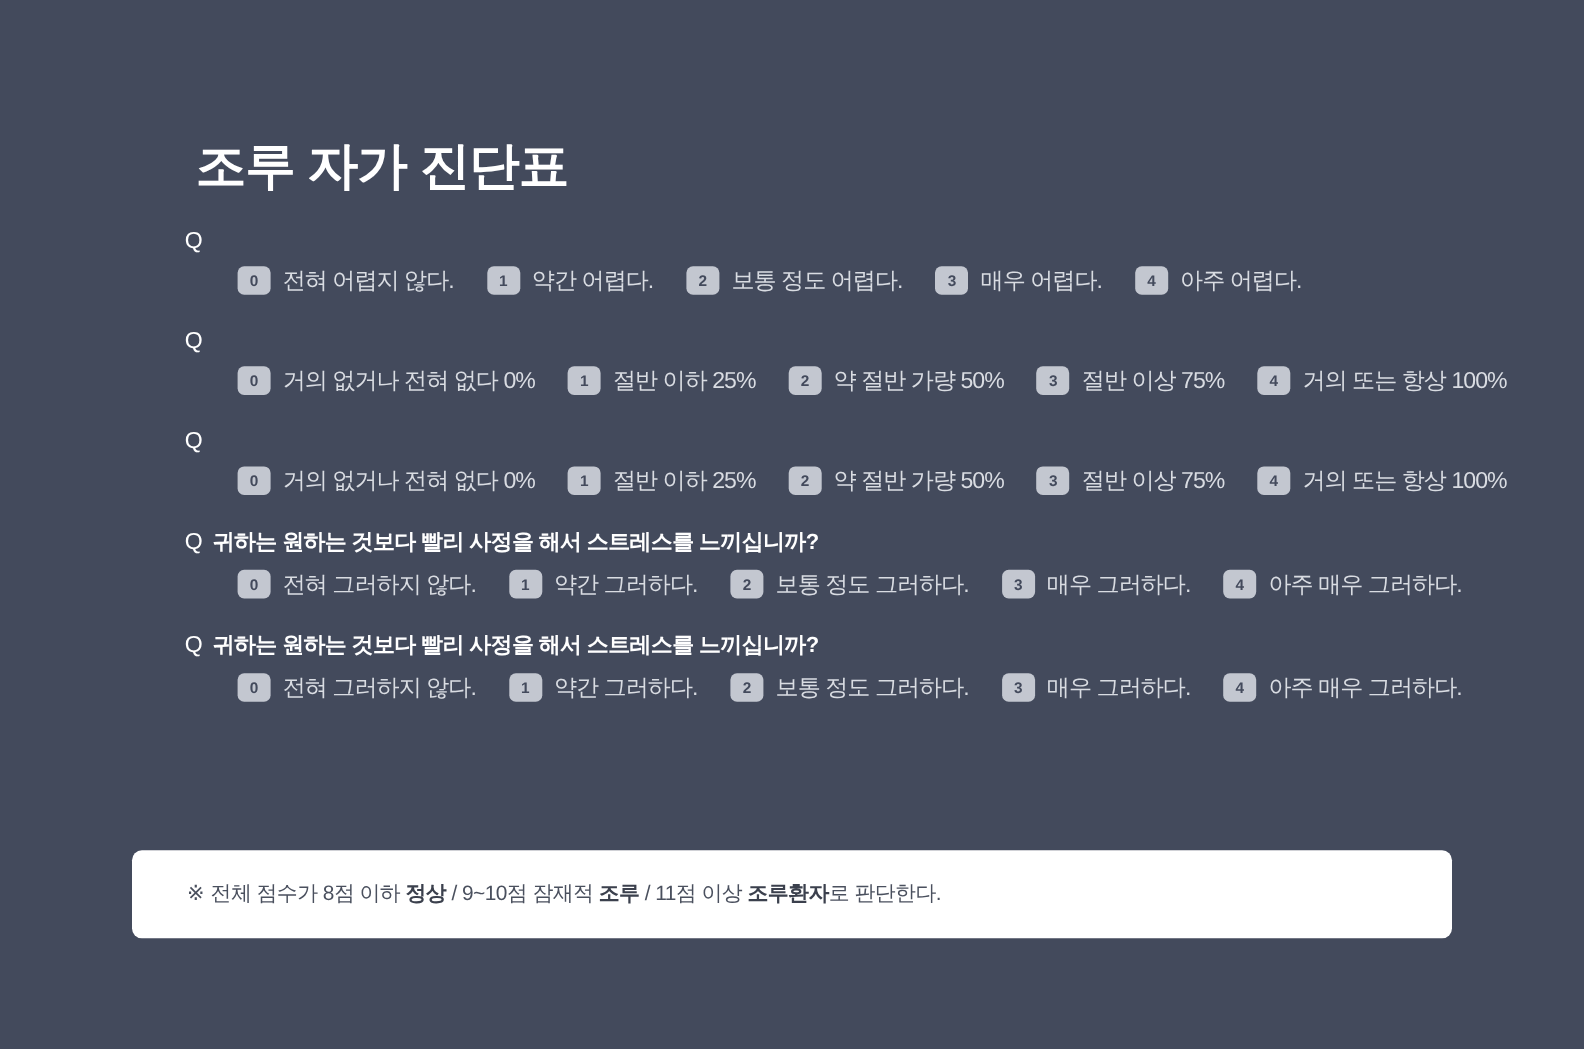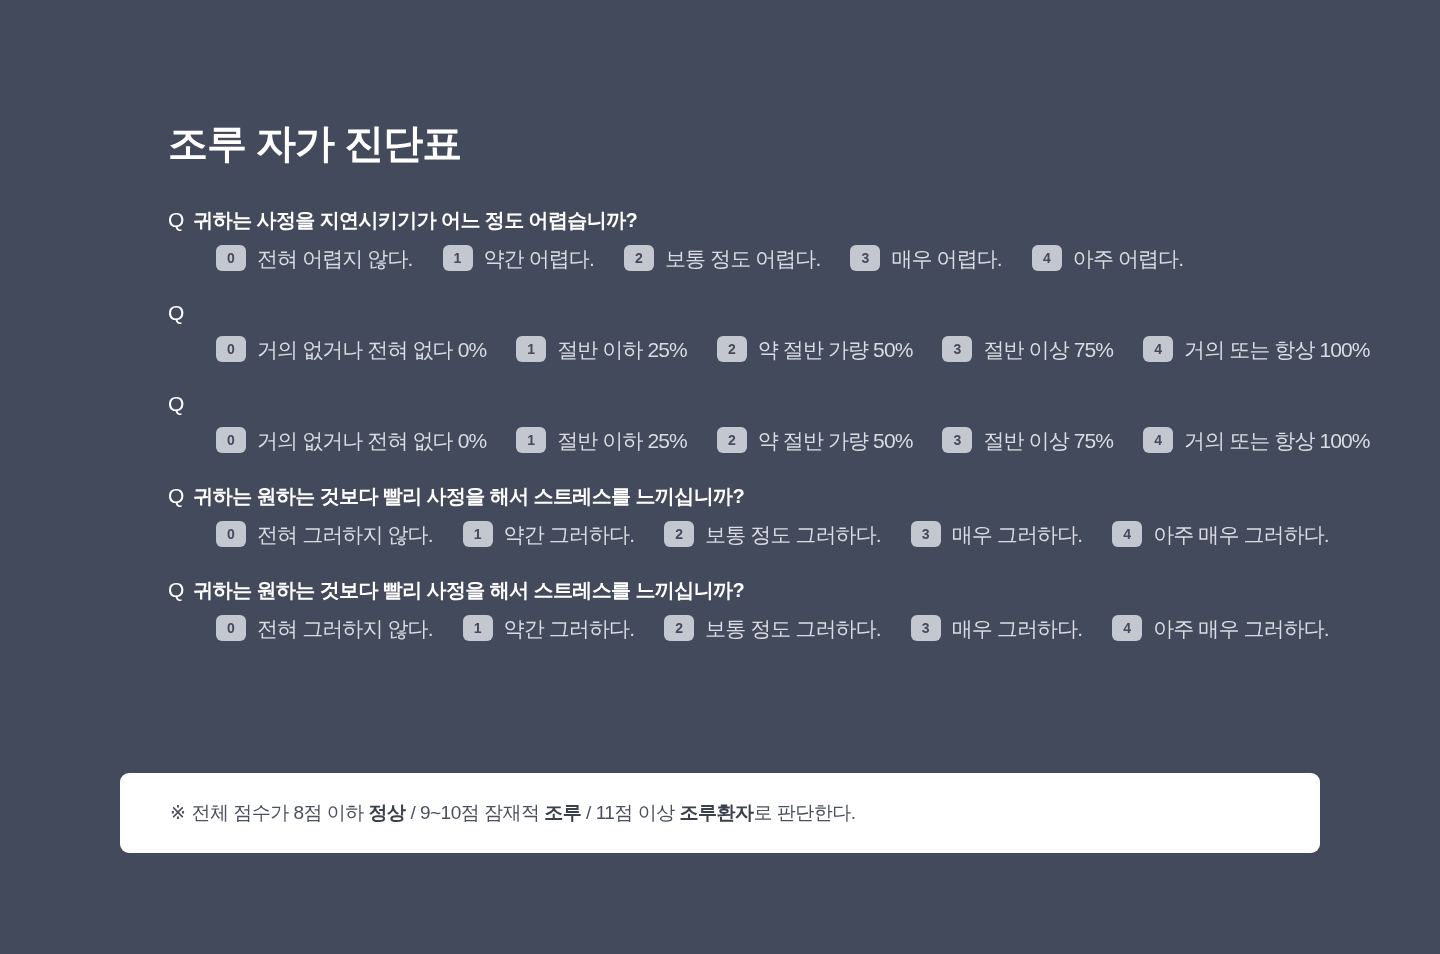--- a/index.html
+++ b/index.html
@@ -18,23 +18,23 @@
 
   #page {
     position: relative;
     width: 1440px;
     height: 954px;
     box-sizing: border-box;
   }
 
   .page-title {
     position: absolute;
-    left: 168px;
+    left: 178px;
     top: 92px;
-    font-size: 40px;
+    font-size: 46px;
     font-weight: 700;
     color: #ffffff;
     letter-spacing: -1px;
     line-height: 1.2;
     white-space: nowrap;
   }
 
   .questions {
     position: absolute;
     left: 168px;
@@ -147,21 +147,20 @@
 <body>
 
 <div id="page">
 
   <h1 class="page-title">조루 자가 진단표</h1>
 
   <div class="questions">
       <div class="question-block">
         <div class="question-line">
           <span class="q-marker">Q</span>
-          <span class="q-text">귀하는 사정을 지연시키기가 어느 정도 어렵습니까?</span>
         </div>
         <div class="answers">
           <div class="answer">
             <span class="answer-badge">0</span>
             <span class="answer-label">전혀 어렵지 않다.</span>
           </div>
           <div class="answer">
             <span class="answer-badge">1</span>
             <span class="answer-label">약간 어렵다.</span>
           </div>

